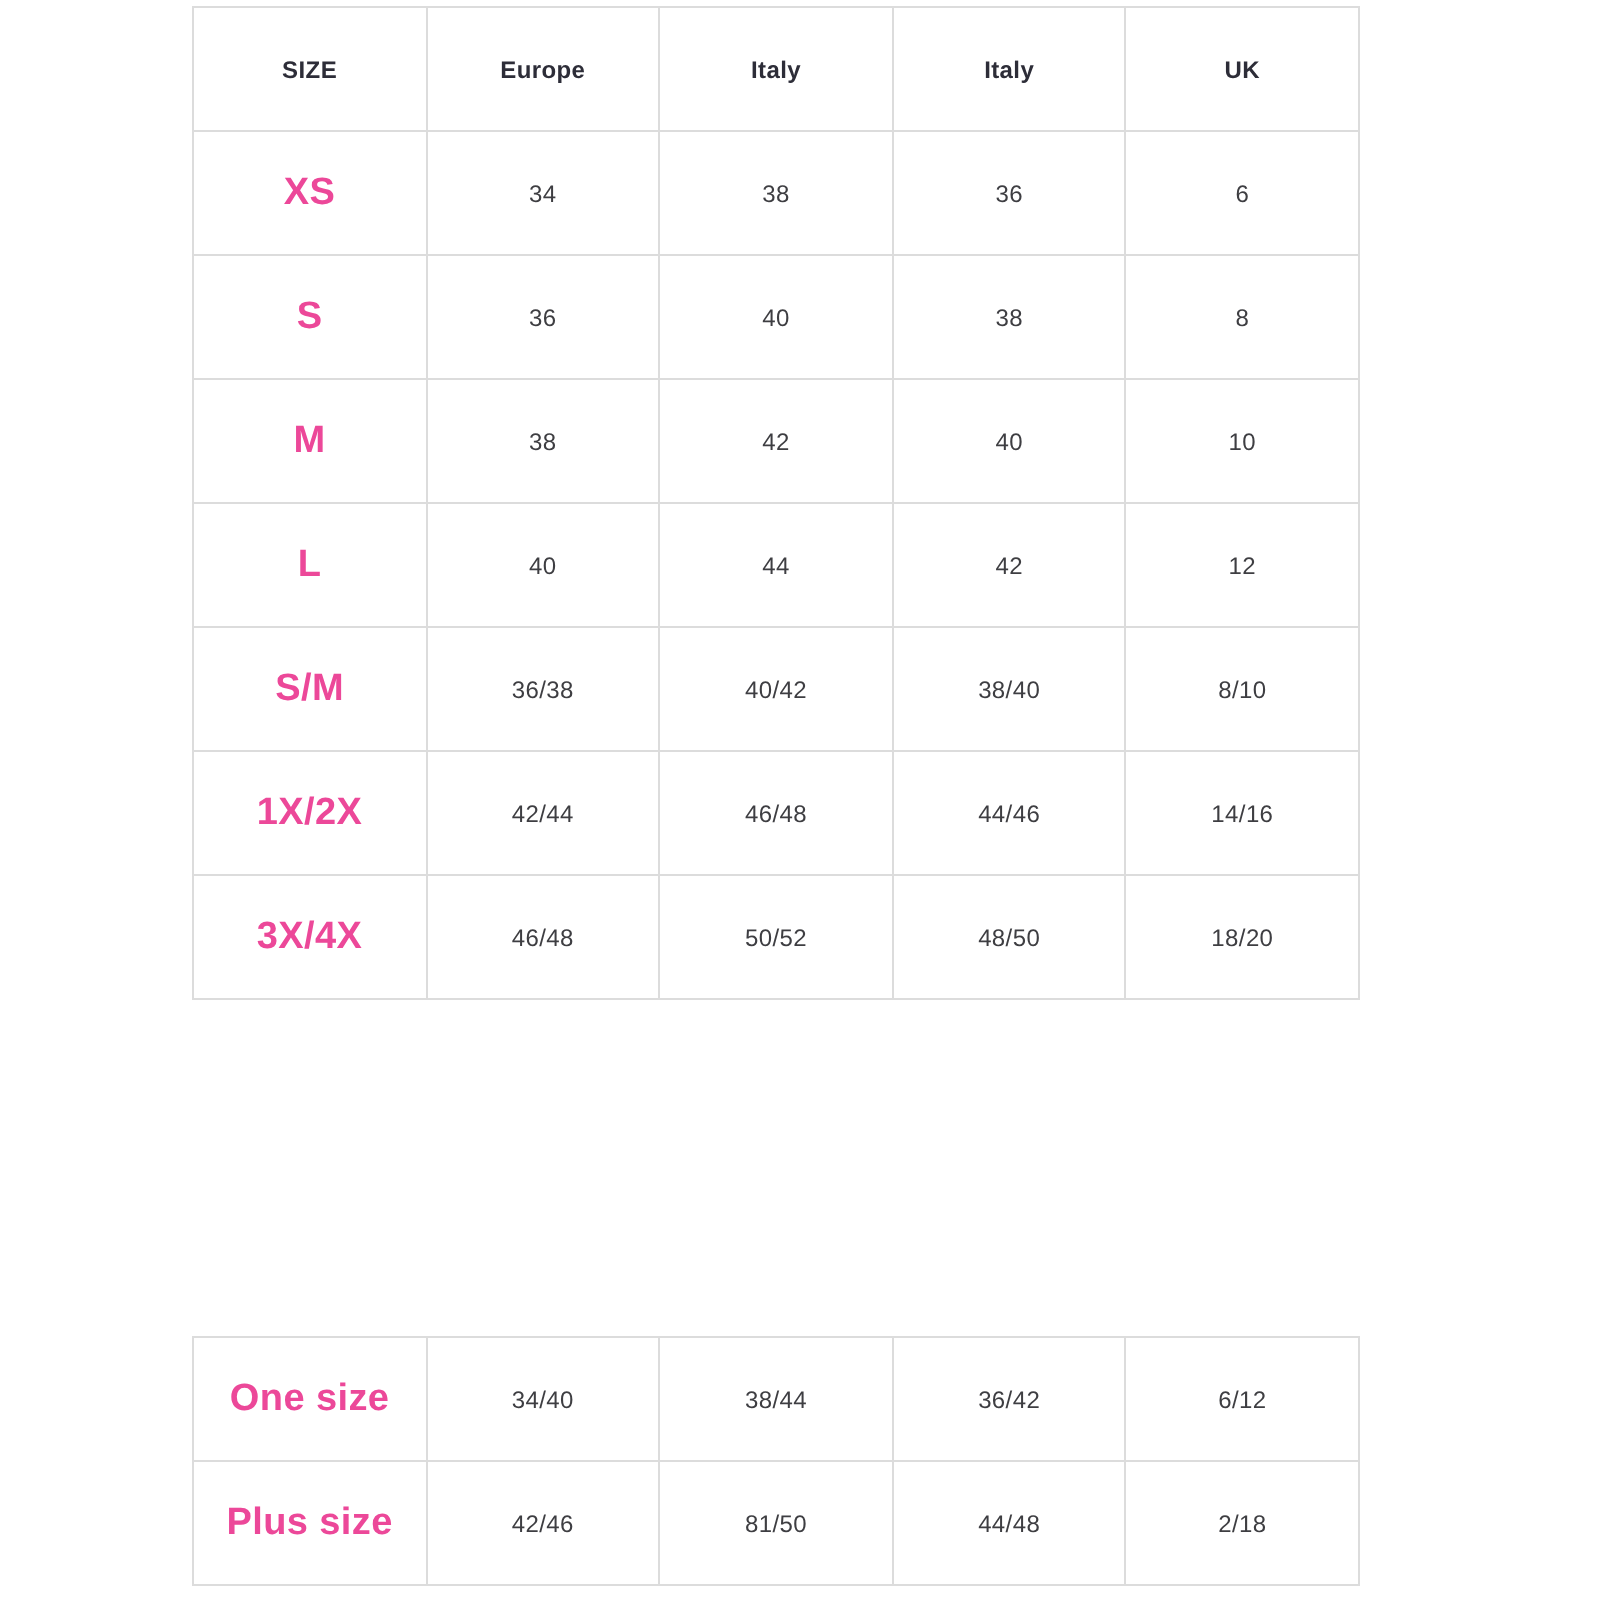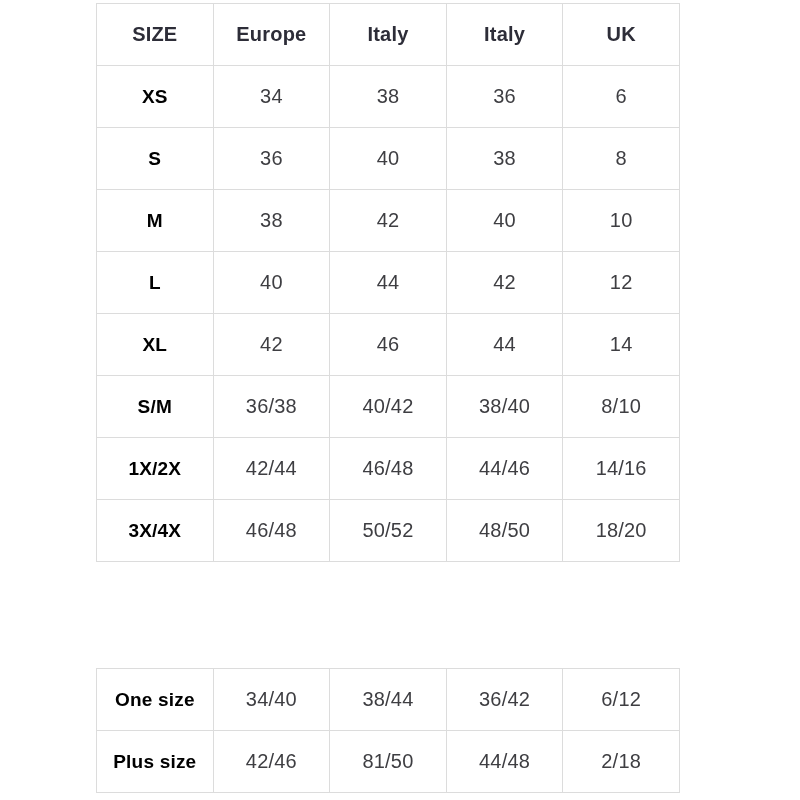--- a/index.html
+++ b/index.html
@@ -28,34 +28,34 @@
   table.size-table.main { top: 3px; }
   table.size-table.special { top: 668px; }
   table.size-table col { width: 116.6px; }
   table.size-table th,
   table.size-table td {
     border: 1px solid #dcdcdc;
     height: 61px;
     text-align: center;
     vertical-align: middle;
     padding: 0;
-    font-size: 20px;
+    font-size: 12px;
     letter-spacing: 0.2px;
   }
   table.size-table th {
     font-weight: bold;
     color: #2d2d38;
   }
   table.size-table td {
     font-weight: normal;
     color: #3e3e42;
   }
   table.size-table td.row-label {
     font-weight: bold;
-    color: #000000;
+    color: #ec4899;
     font-size: 19px;
   }
 </style>
 </head>
 <body>
 
 <div class="page">
 
   <table class="size-table main">
     <colgroup>
@@ -97,27 +97,20 @@
         <td>10</td>
       </tr>
       <tr>
         <td class="row-label">L</td>
         <td>40</td>
         <td>44</td>
         <td>42</td>
         <td>12</td>
       </tr>
       <tr>
-        <td class="row-label">XL</td>
-        <td>42</td>
-        <td>46</td>
-        <td>44</td>
-        <td>14</td>
-      </tr>
-      <tr>
         <td class="row-label">S/M</td>
         <td>36/38</td>
         <td>40/42</td>
         <td>38/40</td>
         <td>8/10</td>
       </tr>
       <tr>
         <td class="row-label">1X/2X</td>
         <td>42/44</td>
         <td>46/48</td>

